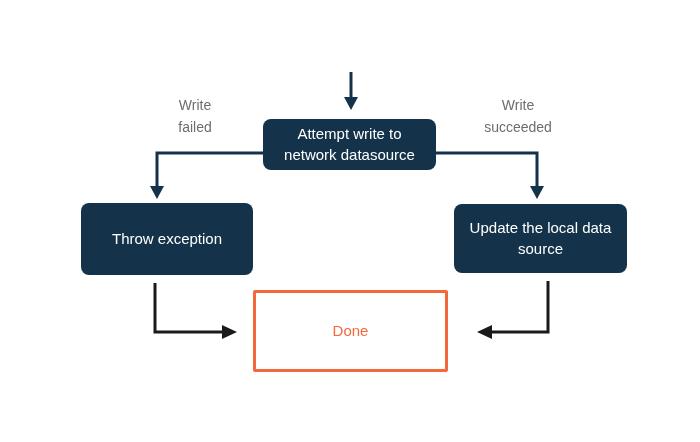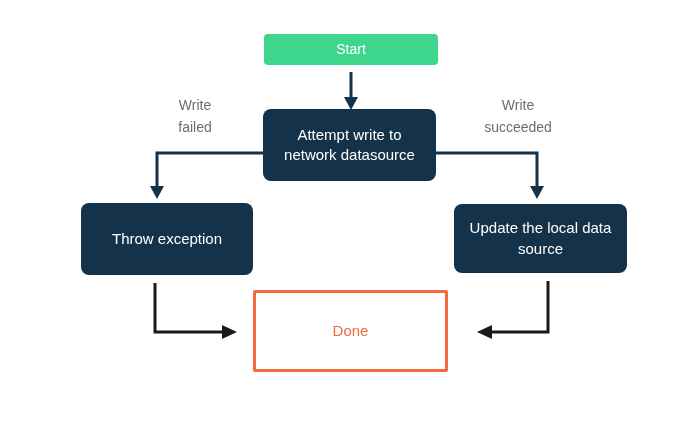--- a/index.html
+++ b/index.html
@@ -50,21 +50,21 @@
     color: var(--node-text);
     border-radius: 4px;
     font-size: 14px;
   }
   .node-process {
     background: var(--node-bg);
     color: var(--node-text);
     border-radius: 8px;
     font-size: 15px;
   }
-  .node-attempt { left: 263px; top: 109px; width: 173px; height: 72px; }
+  .node-attempt { left: 263px; top: 119px; width: 173px; height: 51px; }
   .node-throw   { left: 81px;  top: 203px; width: 172px; height: 72px; }
   .node-update  { left: 454px; top: 204px; width: 173px; height: 69px; }
   .node-done {
     left: 253px; top: 290px;
     width: 195px; height: 82px;
     background: var(--canvas-bg);
     border: 3px solid var(--done-accent);
     border-radius: 2px;
     color: var(--done-accent);
     font-size: 15px;
@@ -106,21 +106,20 @@
       <path class="shaft stroke-secondary" d="M155,283 L155,332 L223,332"></path>
       <polygon class="fill-secondary" points="237,332 222,325 222,339"></polygon>
     </g>
 
     <g>
       <path class="shaft stroke-secondary" d="M548,281 L548,332 L491,332"></path>
       <polygon class="fill-secondary" points="477,332 492,325 492,339"></polygon>
     </g>
   </svg>
 
-  <div class="node node-start">Start</div>
 
   <div class="node node-process node-attempt">Attempt write to
 network datasource</div>
 
   <div class="edge-label edge-label-failed">Write
 failed</div>
 
   <div class="edge-label edge-label-succeeded">Write
 succeeded</div>
 

